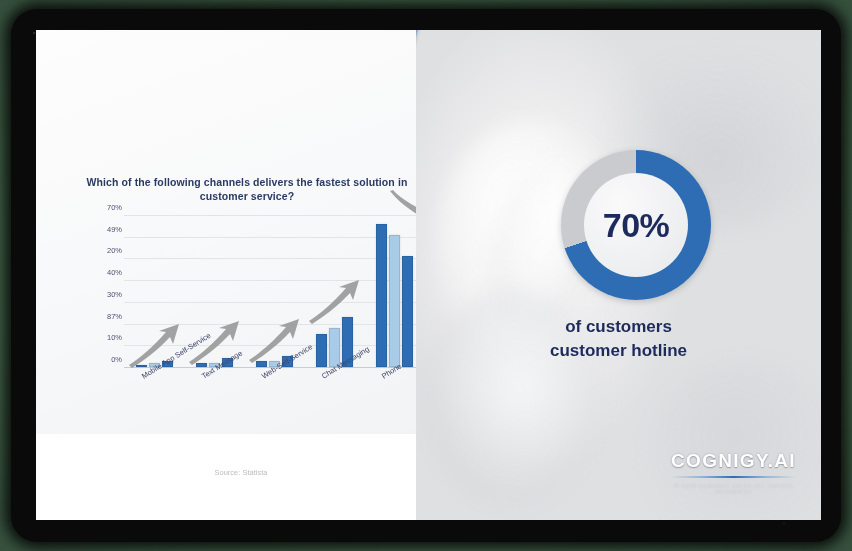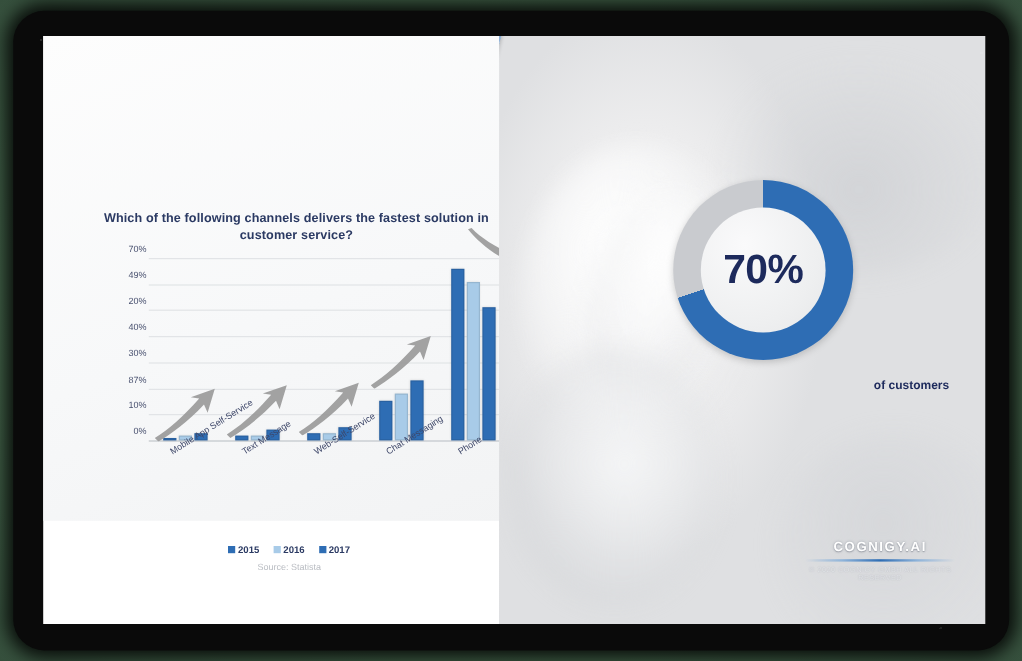--- a/index.html
+++ b/index.html
@@ -140,32 +140,32 @@
   #donut-hole{
     position:absolute;left:23px;top:23px;width:104px;height:104px;border-radius:50%;
     background:radial-gradient(ellipse at 35% 30%,#fafafb 0%,#eeeff0 65%,#e6e7e9 100%);
     display:flex;align-items:center;justify-content:center;
   }
   #donut-value{
     font-size:34px;font-weight:bold;color:#1d2a5c;letter-spacing:-.5px;
   }
 
   #kpi-text{
-    position:absolute;left:30px;top:285px;width:345px;text-align:right;
-    font-size:10px;font-weight:bold;line-height:1.42;color:#1d2a5c;
+    position:absolute;left:30px;top:285px;width:345px;text-align:center;
+    font-size:17px;font-weight:bold;line-height:1.42;color:#1d2a5c;
   }
   #source-right{
     position:absolute;left:30px;top:358px;width:345px;text-align:center;
     font-size:8px;color:#c4c6ca;
   }
 
   
   #logo-block{position:absolute;left:245px;top:420px;width:145px;text-align:center;}
   #logo-text{
-    font-size:11px;font-weight:bold;letter-spacing:1.3px;color:#ffffff;
+    font-size:19px;font-weight:bold;letter-spacing:1.3px;color:#ffffff;
     text-shadow:0 0 2px rgba(150,155,165,.9),0 1px 1px rgba(120,125,135,.6);
   }
   #logo-rule{
     margin:4px auto 5px;width:125px;height:2px;
     background:linear-gradient(to right,rgba(255,255,255,0),#8fb4da,#2e6db4,#8fb4da,rgba(255,255,255,0));
   }
   #copyright{
     font-size:6px;letter-spacing:.45px;color:#e2e4e7;
     text-shadow:0 0 1px rgba(160,165,175,.8);
   }
@@ -248,21 +248,20 @@
             </svg>
             <svg class="growth-arrow" width="56" height="46" style="left: 182px; bottom: 43.9429px;">
               <path d="M3,43 C14,36 27,25 40,10 L33,9 L53,2 L47,22 L44,15 C30,30 17,39 6,46 Z" fill="#9a9a9a" opacity=".92"></path>
             </svg>
             <svg class="growth-arrow" width="64" height="42" style="left: 264px; bottom: 137.314px;">
               <path d="M2,2 C10,12 22,22 38,30 L33,33 L54,38 L46,19 L44,26 C30,19 14,11 5,1 Z" fill="#9a9a9a" opacity=".92"></path>
             </svg>
           </div>
       </div>
 
-      <div id="legend"><span class="item"><span class="swatch" style="background: rgb(46, 109, 180);"></span><span>2015</span></span><span class="item"><span class="swatch" style="background: rgb(168, 203, 232);"></span><span>2016</span></span><span class="item"><span class="swatch" style="background: rgb(46, 109, 180);"></span><span>2017</span></span></div>
 
       <div id="source-left">Source: Statista</div>
     </div>
 
     <div id="right-panel">
       <div class="blob" id="blob4"></div>
       <div class="blob" id="blob1"></div>
       <div class="blob" id="blob2"></div>
       <div class="blob" id="blob3"></div>
       <div class="blob" id="blob5"></div>
@@ -271,20 +270,21 @@
 
       <div id="donut-wrap">
         <div id="donut" style="background: conic-gradient(rgb(46, 109, 180) 0deg, rgb(46, 109, 180) 252deg, rgb(201, 203, 207) 252deg, rgb(201, 203, 207) 360deg);"></div>
         <div id="donut-hole">
           <span id="donut-value">70%</span>
         </div>
       </div>
 
       <div id="kpi-text">
         <div>of customers</div>
+        <div>customer hotline</div>
       </div>
 
 
       <div id="logo-block">
         <div id="logo-text">COGNIGY.AI</div>
         <div id="logo-rule"></div>
         <div id="copyright">© 2020 COGNIGY GMBH ALL RIGHTS RESERVED</div>
       </div>
     </div>
   </div>

